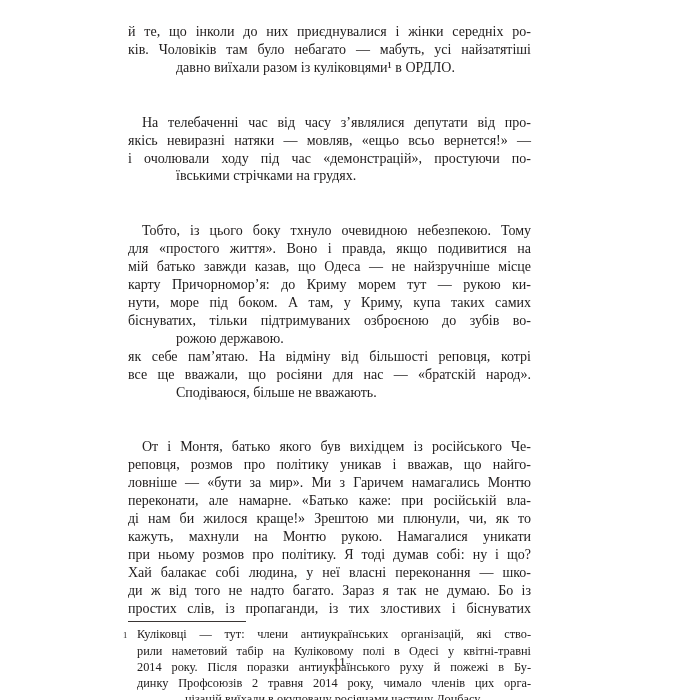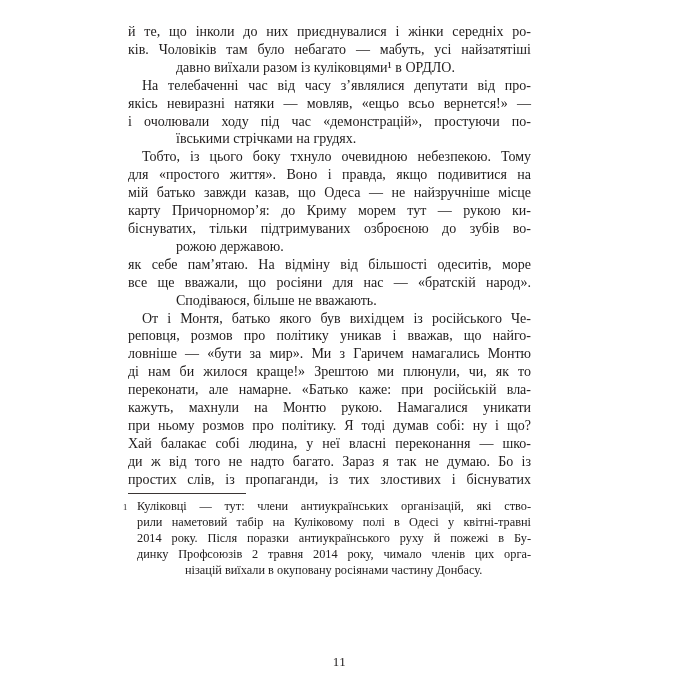--- a/index.html
+++ b/index.html
@@ -23,21 +23,21 @@
     width: 403px;
   }
   .body-text {
     font-size: 14px;
     line-height: 17.9px;
   }
   .line {
     text-align: justify;
     text-align-last: justify;
   }
-  .line.indent { text-indent: 14px; }
+  .line.indent { text-indent: 14px; margin-top: 37px; }
   .line.last { text-align-last: left; margin-left: 48px; }
   .footnote-rule {
     width: 118px;
     height: 0;
     border-top: 1.2px solid #3a3534;
     margin: 4px 0 4px 0;
   }
   .footnote {
     position: relative;
     padding-left: 9px;
@@ -70,30 +70,31 @@
         <div class="line">ків. Чоловіків там було небагато — мабуть, усі найзатятіші</div>
         <div class="line last">давно виїхали разом із куліковцями¹ в ОРДЛО.</div>
         <div class="line indent">На телебаченні час від часу з’являлися депутати від про-</div>
         <div class="line">якісь невиразні натяки — мовляв, «ещьо всьо вернется!» —</div>
         <div class="line">і очолювали ходу під час «демонстрацій», простуючи по-</div>
         <div class="line last">ївськими стрічками на грудях.</div>
         <div class="line indent">Тобто, із цього боку тхнуло очевидною небезпекою. Тому</div>
         <div class="line">для «простого життя». Воно і правда, якщо подивитися на</div>
         <div class="line">мій батько завжди казав, що Одеса — не найзручніше місце</div>
         <div class="line">карту Причорномор’я: до Криму морем тут — рукою ки-</div>
+        <div class="line">нути, море під боком. А там, у Криму, купа таких самих</div>
         <div class="line">біснуватих, тільки підтримуваних озброєною до зубів во-</div>
         <div class="line last">рожою державою.</div>
-        <div class="line">як себе пам’ятаю. На відміну від більшості одеситів, море</div>
+        <div class="line">як себе пам’ятаю. На відміну від більшості реповця, котрі</div>
         <div class="line">все ще вважали, що росіяни для нас — «братскій народ».</div>
         <div class="line last">Сподіваюся, більше не вважають.</div>
         <div class="line indent">От і Монтя, батько якого був вихідцем із російського Че-</div>
         <div class="line">реповця, розмов про політику уникав і вважав, що найго-</div>
         <div class="line">ловніше — «бути за мир». Ми з Гаричем намагались Монтю</div>
+        <div class="line">переконати, але намарне. «Батько каже: при російській вла-</div>
         <div class="line">ді нам би жилося краще!» Зрештою ми плюнули, чи, як то</div>
-        <div class="line">переконати, але намарне. «Батько каже: при російській вла-</div>
         <div class="line">кажуть, махнули на Монтю рукою. Намагалися уникати</div>
         <div class="line">при ньому розмов про політику. Я тоді думав собі: ну і що?</div>
         <div class="line">Хай балакає собі людина, у неї власні переконання — шко-</div>
         <div class="line">ди ж від того не надто багато. Зараз я так не думаю. Бо із</div>
         <div class="line">простих слів, із пропаганди, із тих злостивих і біснуватих</div>
       </div>
     <div class="footnote-rule"></div>
     <div class="footnote">
       <span class="marker">1</span>
       <div>

